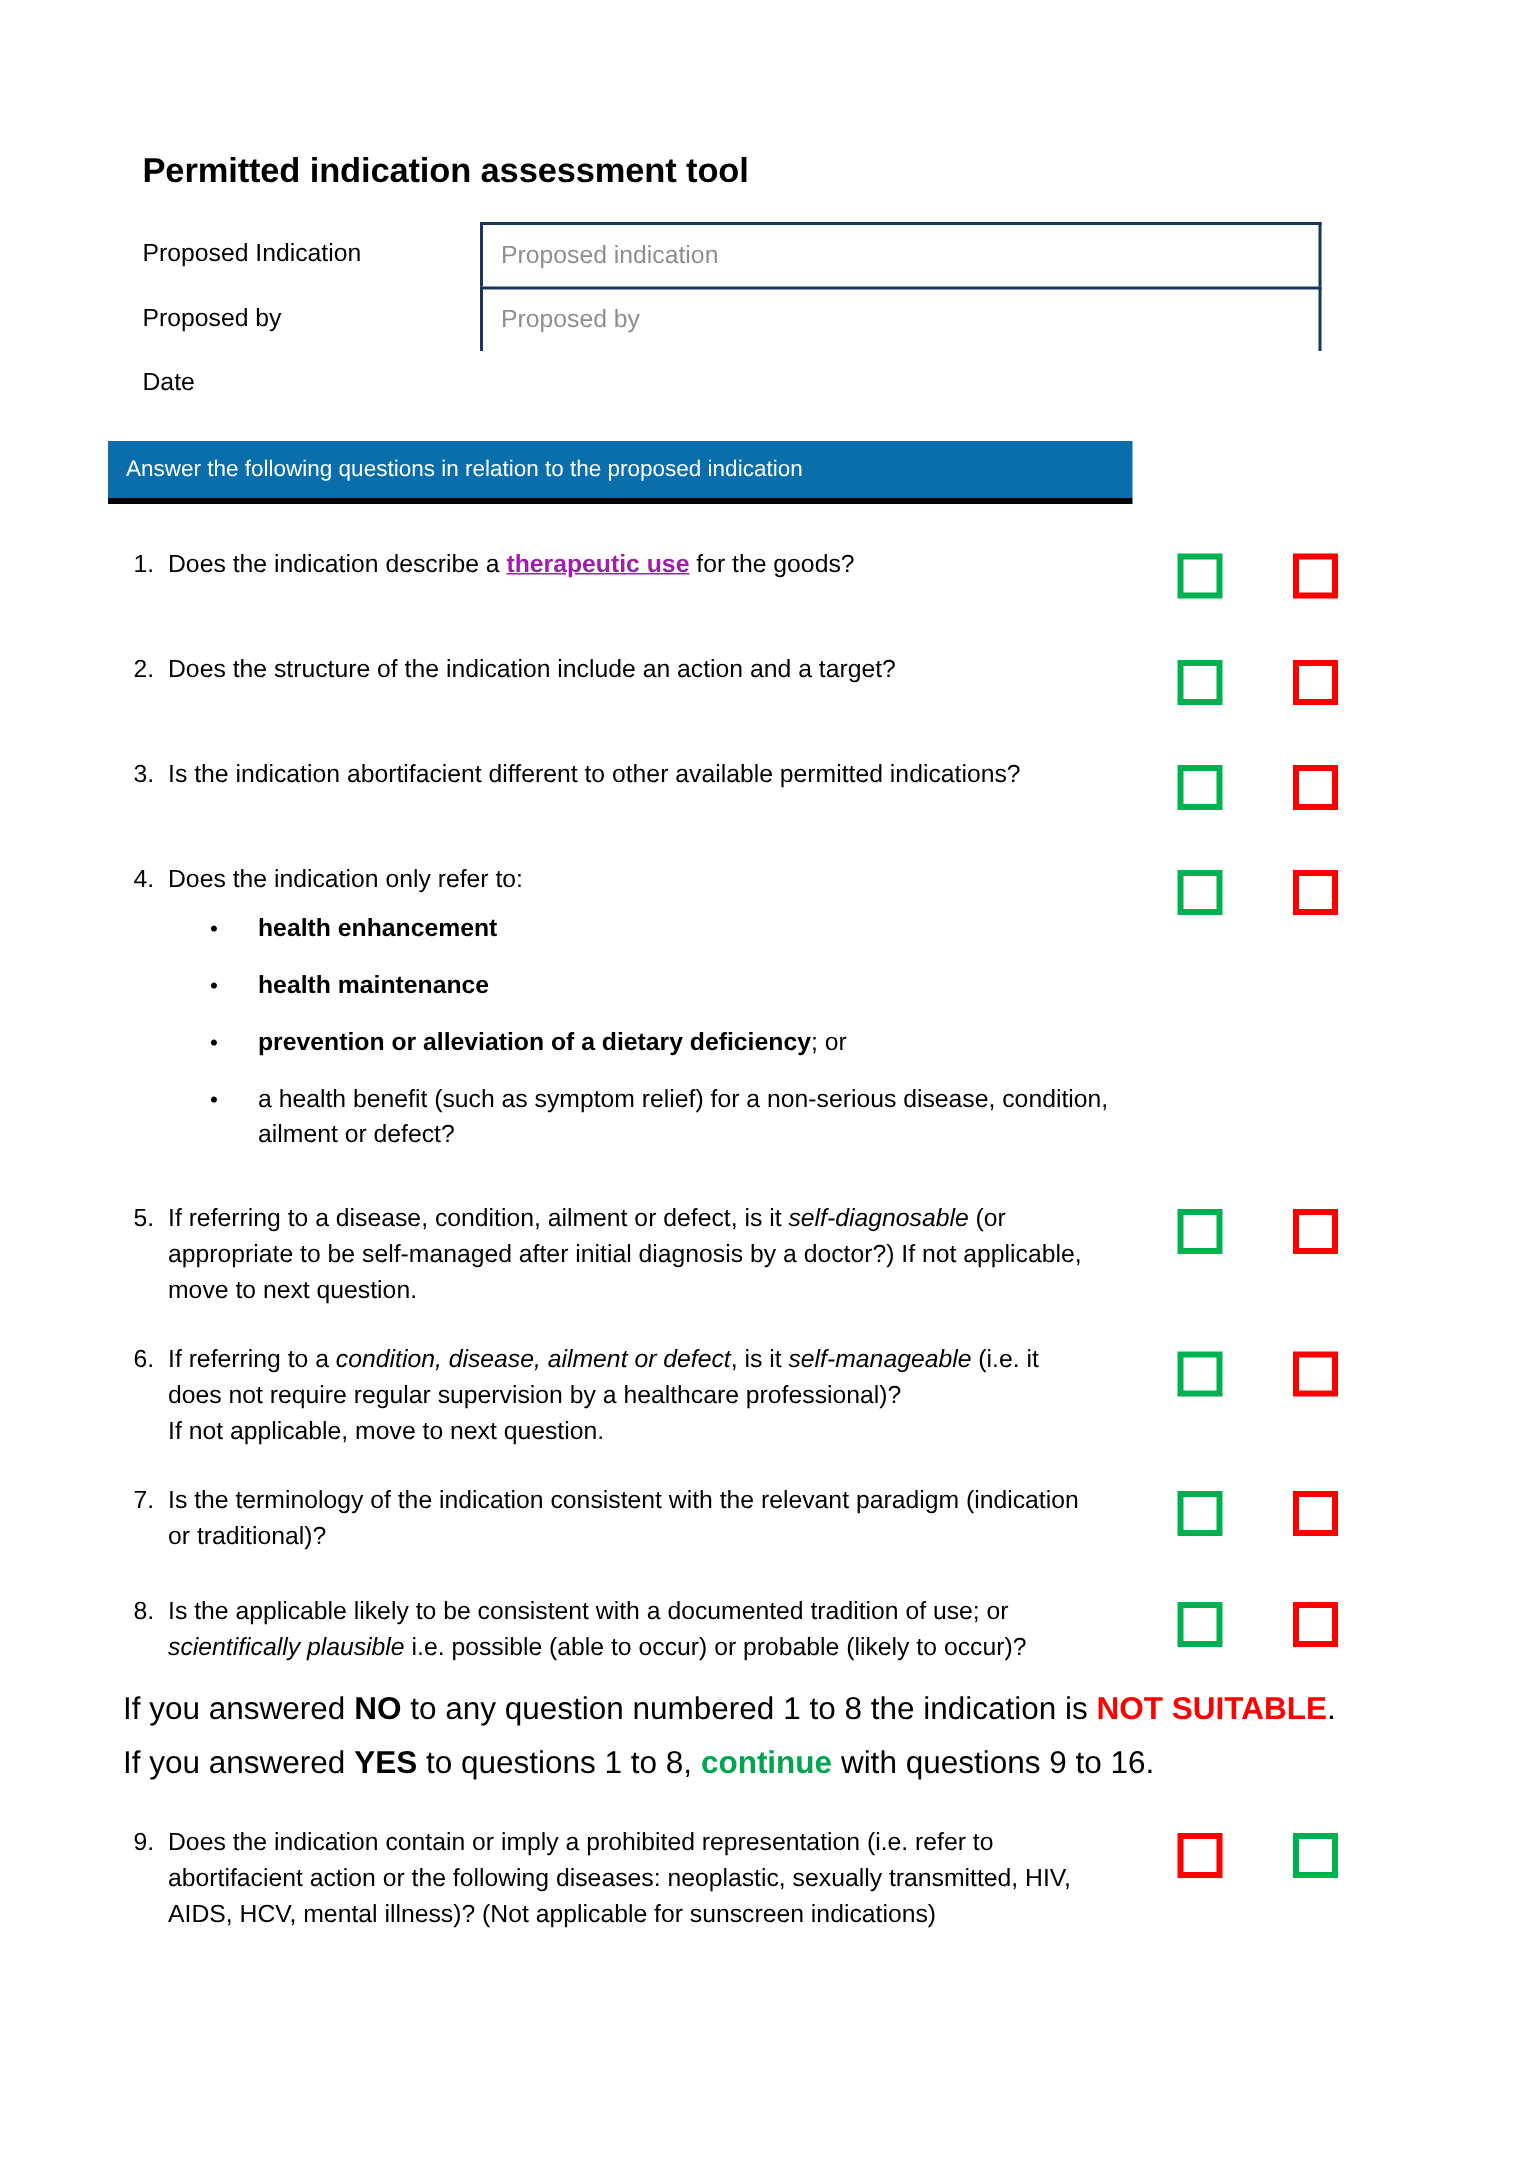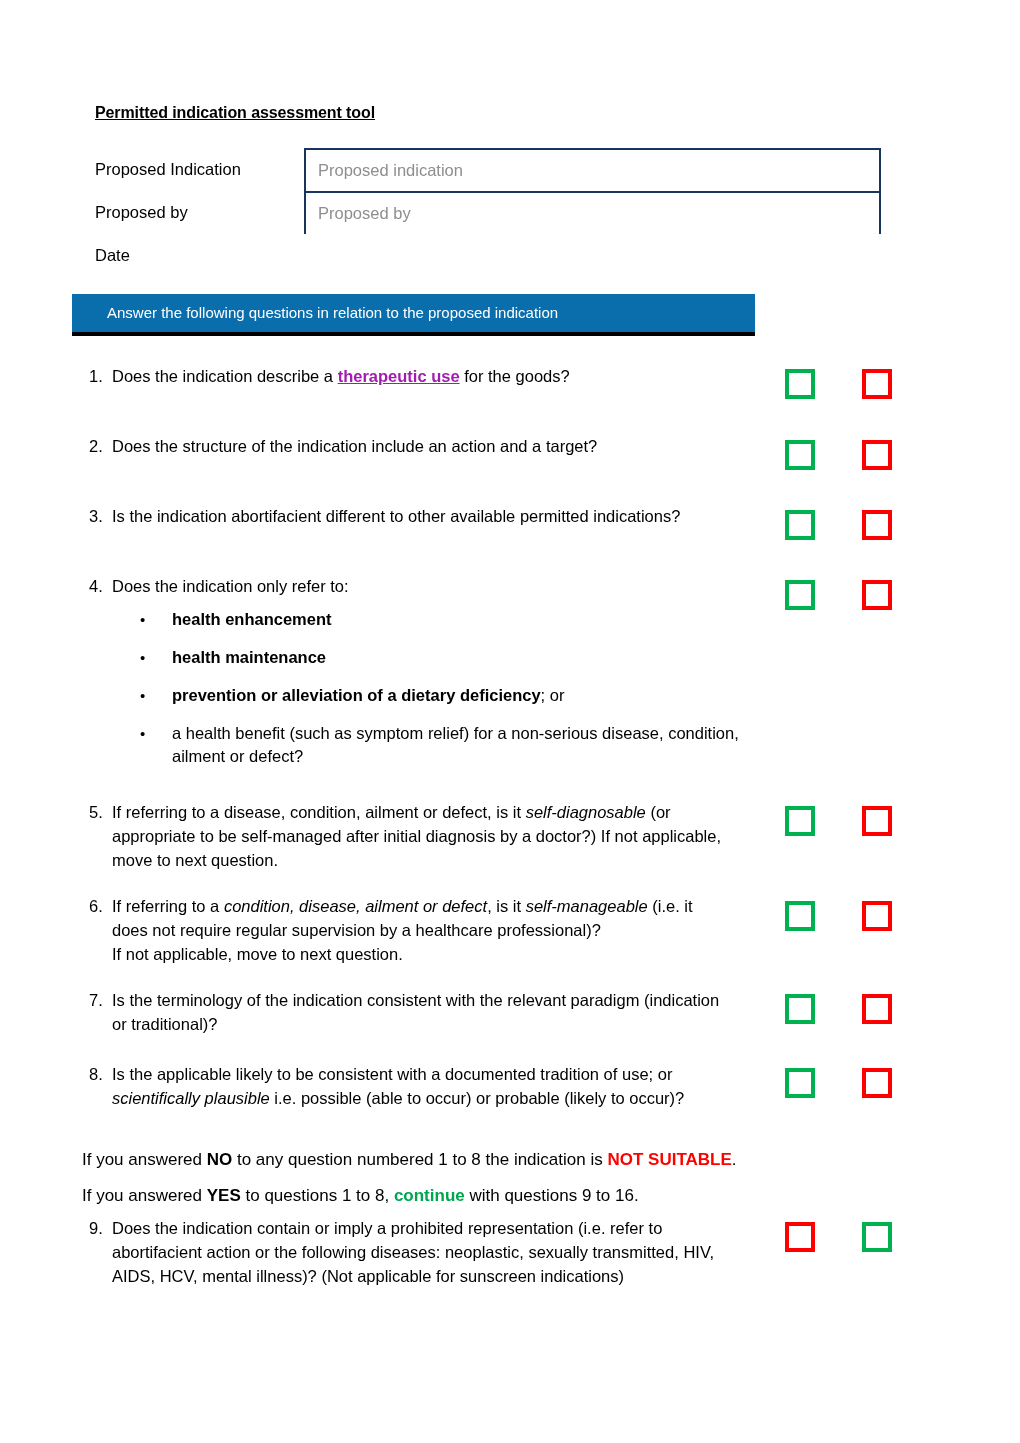--- a/index.html
+++ b/index.html
@@ -22,39 +22,39 @@
     width: 1020px;
     height: 1443px;
     overflow: hidden;
   }
 
   
   .doc-title {
     position: absolute;
     left: 95px;
     top: 98px;
-    font-size: 16px;
+    font-size: 23px;
     font-weight: bold;
     letter-spacing: -0.1px;
     line-height: 30px;
     white-space: nowrap;
-    text-decoration: underline;
   }
 
   
   .meta-table {
     position: absolute;
     left: 95px;
     top: 148px;
     width: 786px;
   }
   .meta-row {
     display: flex;
     align-items: stretch;
     height: 43px;
+    gap: 16px;
   }
   .meta-label {
     width: 209px;
     flex: 0 0 209px;
     font-size: 16.5px;
     line-height: 43px;
     color: #000;
   }
   .meta-field {
     flex: 1 1 auto;
@@ -86,21 +86,20 @@
     height: 38px;
     display: flex;
     align-items: center;
     padding-left: 12px;
     box-sizing: border-box;
   }
   .banner-text {
     color: #ffffff;
     font-size: 15px;
     line-height: 18px;
-    margin-left: 23px;
   }
   .banner-underline {
     height: 4px;
     background: #000000;
     width: 683px;
     margin-left: 0px;
   }
 
   
   .q {
@@ -161,23 +160,22 @@
     box-sizing: content-box;
     background: #ffffff;
   }
   .cb.green { border: 4px solid #00B14F; }
   .cb.red   { border: 4px solid #FF0000; }
 
   
   .result-line {
     position: absolute;
     left: 82px;
-    font-size: 17px;
+    font-size: 21px;
     line-height: 24px;
-    margin-top: 20px;
   }
   .result-line b { font-weight: bold; }
   .txt-red   { color: #FF0000; font-weight: bold; }
   .txt-green { color: #00A550; font-weight: bold; }
 </style>
 </head>
 <body>
 
 <div class="page">
 

